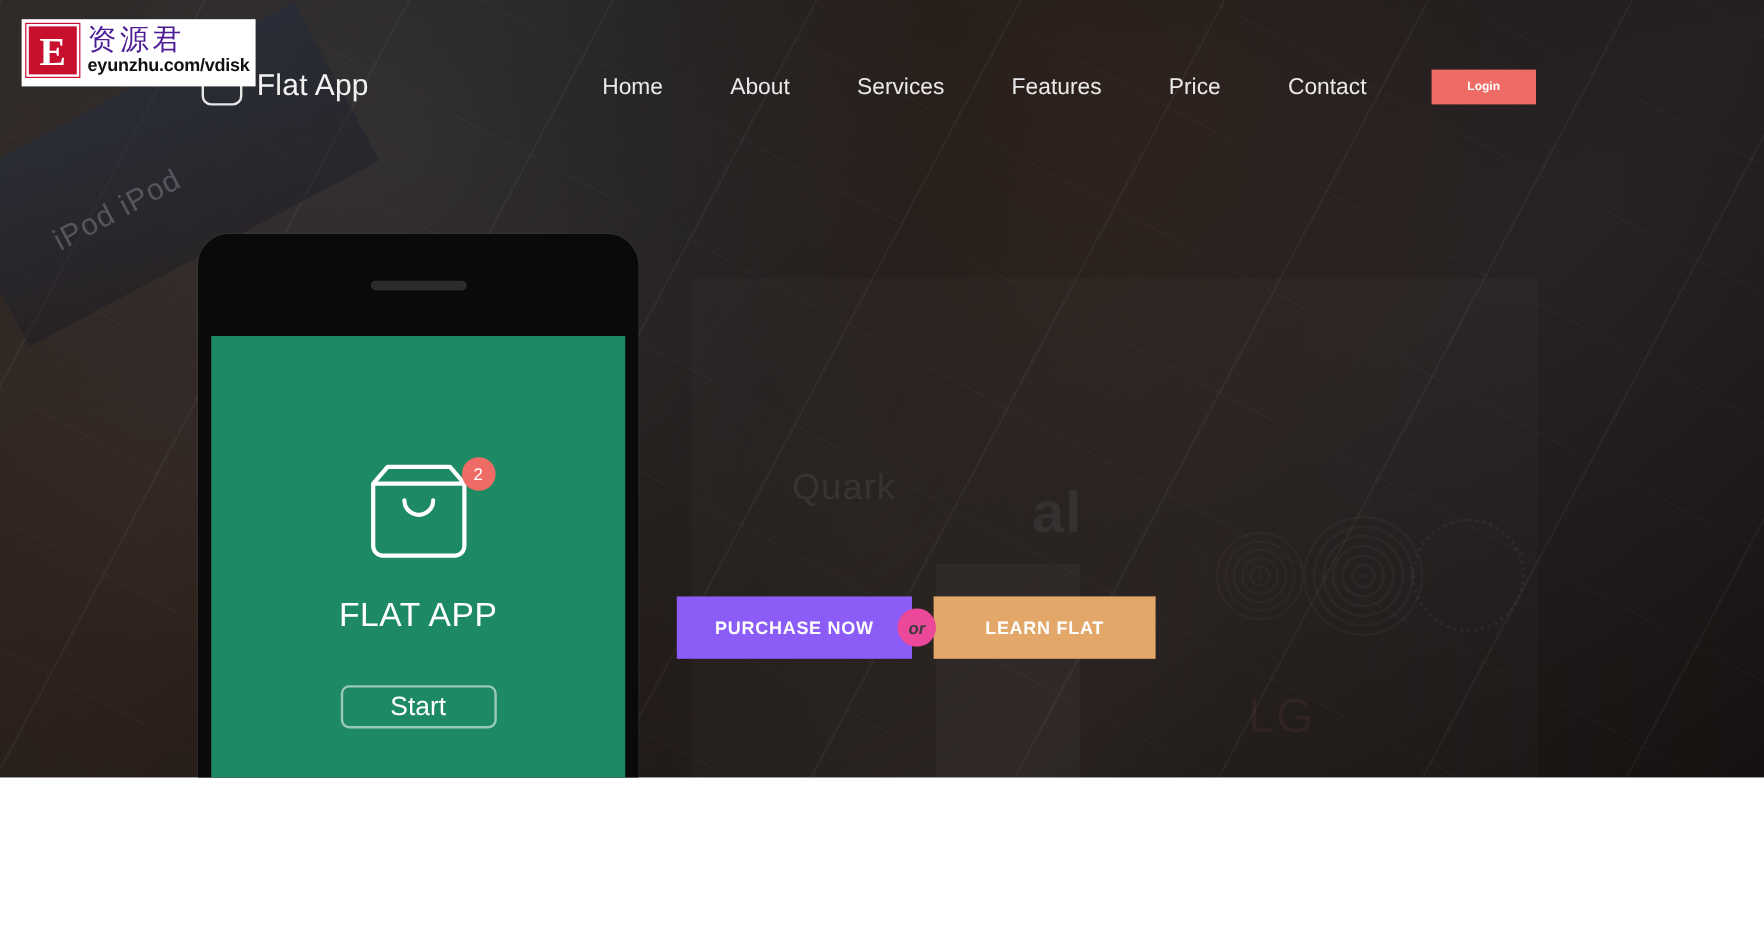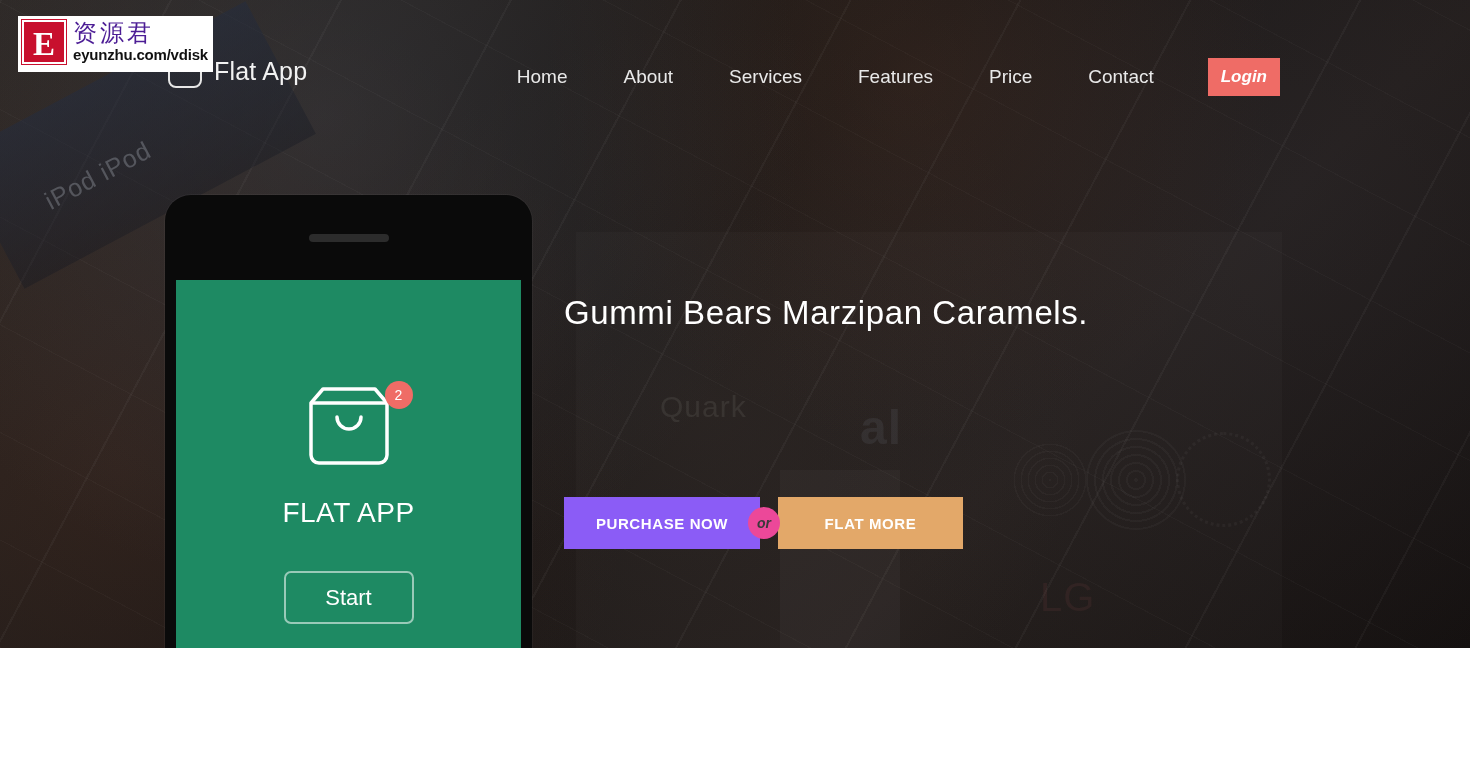--- a/index.html
+++ b/index.html
@@ -96,26 +96,25 @@
   }
   .nav-link {
     color:#e9e9e9; font-size:19px; text-decoration:none;
     padding:0 28px; line-height:28px; white-space:nowrap;
   }
   .nav-link:first-child{ padding-left:0; }
   .login-btn {
     margin-left:26px;
     background:#ef6c66;
     color:#ffffff;
-    font-size:17px; font-weight:bold;
-    padding:9px 13px;
+    font-size:10px; font-weight:bold;
+    padding:9px 30px;
     border:none;
     white-space:nowrap;
     font-family:"Liberation Sans", sans-serif;
-    font-style:italic;
   }
 
   
   .phone {
     position:absolute; left:165px; top:195px;
     width:367px; height:455px;
     background:#0a0a0a;
     border-radius:26px 26px 0 0;
     box-shadow:0 0 0 1px rgba(255,255,255,0.04);
     overflow:hidden;
@@ -136,21 +135,21 @@
     position:absolute; right:-16px; top:4px;
     width:28px; height:28px; border-radius:50%;
     background:#ef6c66; color:#fff;
     font-size:14px; display:flex; align-items:center; justify-content:center;
   }
   .screen-title{
     margin-top:24px; color:#ffffff; font-size:28px; letter-spacing:.5px;
   }
   .start-btn{
     margin-top:42px;
-    width:130px; height:53px;
+    width:130px; height:36px;
     border:2px solid rgba(255,255,255,0.55);
     border-radius:7px;
     background:transparent;
     color:#ffffff; font-size:22px;
     font-family:"Liberation Sans", sans-serif;
     cursor:pointer;
   }
 
   
   .hero-copy{
@@ -263,27 +262,26 @@
         </svg>
         <span class="bag-badge">2</span>
       </div>
 
       <div class="screen-title">FLAT APP</div>
       <button class="start-btn">Start</button>
     </div>
   </div>
 
   <div class="hero-copy">
-    <h1 class="hero-h1">Gummi Bears Marzipan Caramels.</h1>
   </div>
 
   <div class="cta-row">
     <button class="btn-purchase">PURCHASE NOW</button>
     <span class="or-circle">or</span>
-    <button class="btn-learn">FLAT MORE</button>
+    <button class="btn-learn">LEARN FLAT</button>
   </div>
 </section>
 
 <section class="about">
   
   
 
   
 </section>
 

